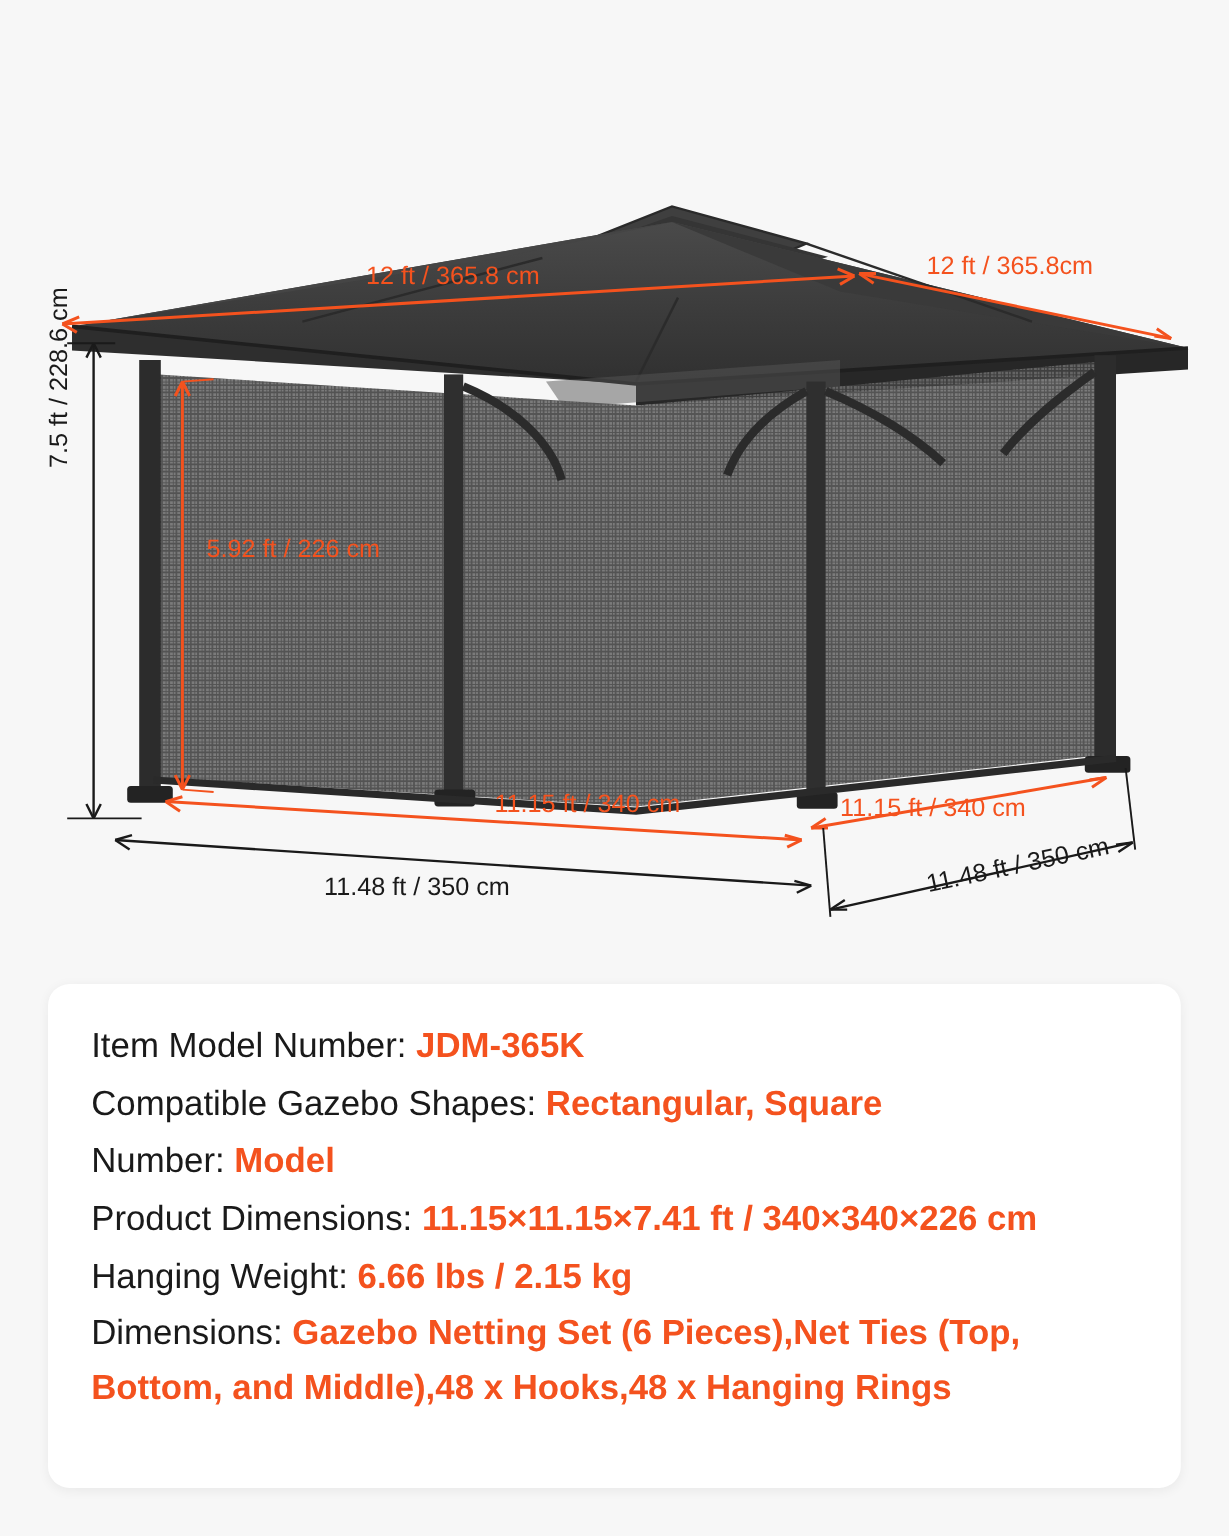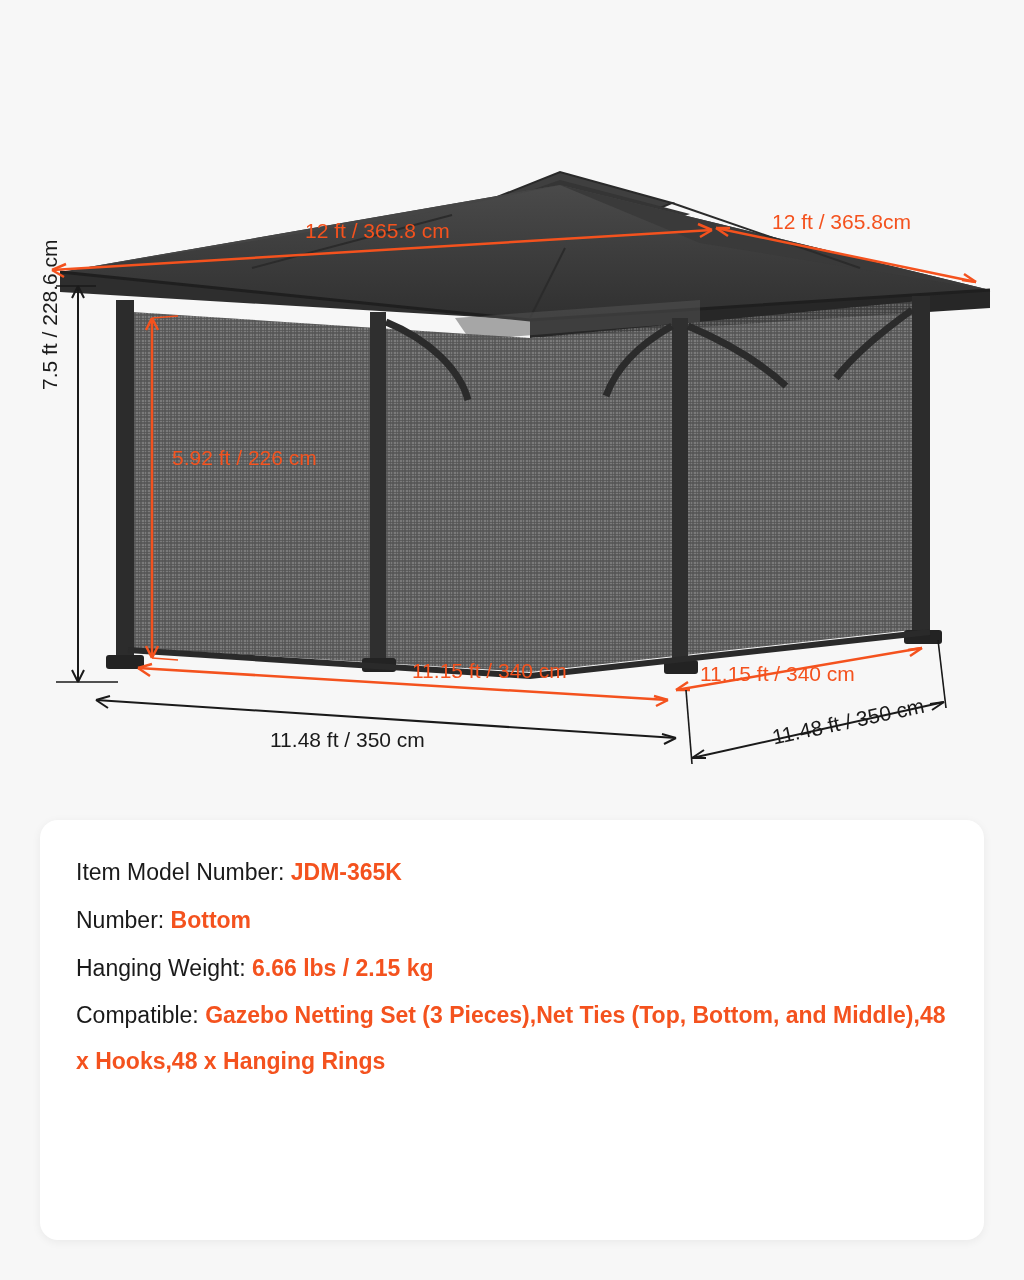--- a/index.html
+++ b/index.html
@@ -50,21 +50,21 @@
     top: 820px;
     width: 944px;
     height: 420px;
     background: #ffffff;
     border-radius: 18px;
     box-shadow: 0 2px 10px rgba(0,0,0,0.06);
     box-sizing: border-box;
     padding: 28px 36px 10px 36px;
   }
   .spec-row {
-    font-size: 23px;
+    font-size: 29px;
     line-height: 48px;
     color: #1a1a1a;
     white-space: nowrap;
   }
   .spec-row .label {
     color: #1a1a1a;
   }
   .spec-row .value {
     color: #f4521e;
     font-weight: bold;
@@ -210,28 +210,34 @@
     <div class="dim-label black" style="left:770px; top:726px; transform:rotate(-12deg); transform-origin:left top;">11.48 ft / 350 cm</div>
   </div>
 
   <div class="spec-card">
 
     <div class="spec-row">
       <span class="label">Item Model Number: </span><span class="value">JDM-365K</span>
     </div>
 
 
-
-    <div class="spec-row">
-      <span class="label">Number: </span><span class="value">Bottom</span>
-    </div>
-
+    <div class="spec-row">
+      <span class="label">Compatible Gazebo Shapes: </span><span class="value">Rectangular, Square</span>
+    </div>
+
+    <div class="spec-row">
+      <span class="label">Number: </span><span class="value">Model</span>
+    </div>
+
+    <div class="spec-row">
+      <span class="label">Product Dimensions: </span><span class="value">11.15×11.15×7.41 ft / 340×340×226 cm</span>
+    </div>
 
     <div class="spec-row">
       <span class="label">Hanging Weight: </span><span class="value">6.66 lbs / 2.15 kg</span>
     </div>
 
     <div class="spec-row wrap">
-      <span class="label">Compatible: </span><span class="value">Gazebo Netting Set (3 Pieces),Net Ties (Top, Bottom, and Middle),48 x Hooks,48 x Hanging Rings</span>
+      <span class="label">Dimensions: </span><span class="value">Gazebo Netting Set (6 Pieces),Net Ties (Top, Bottom, and Middle),48 x Hooks,48 x Hanging Rings</span>
     </div>
 
   </div>
 </div>
 
 </body></html>

